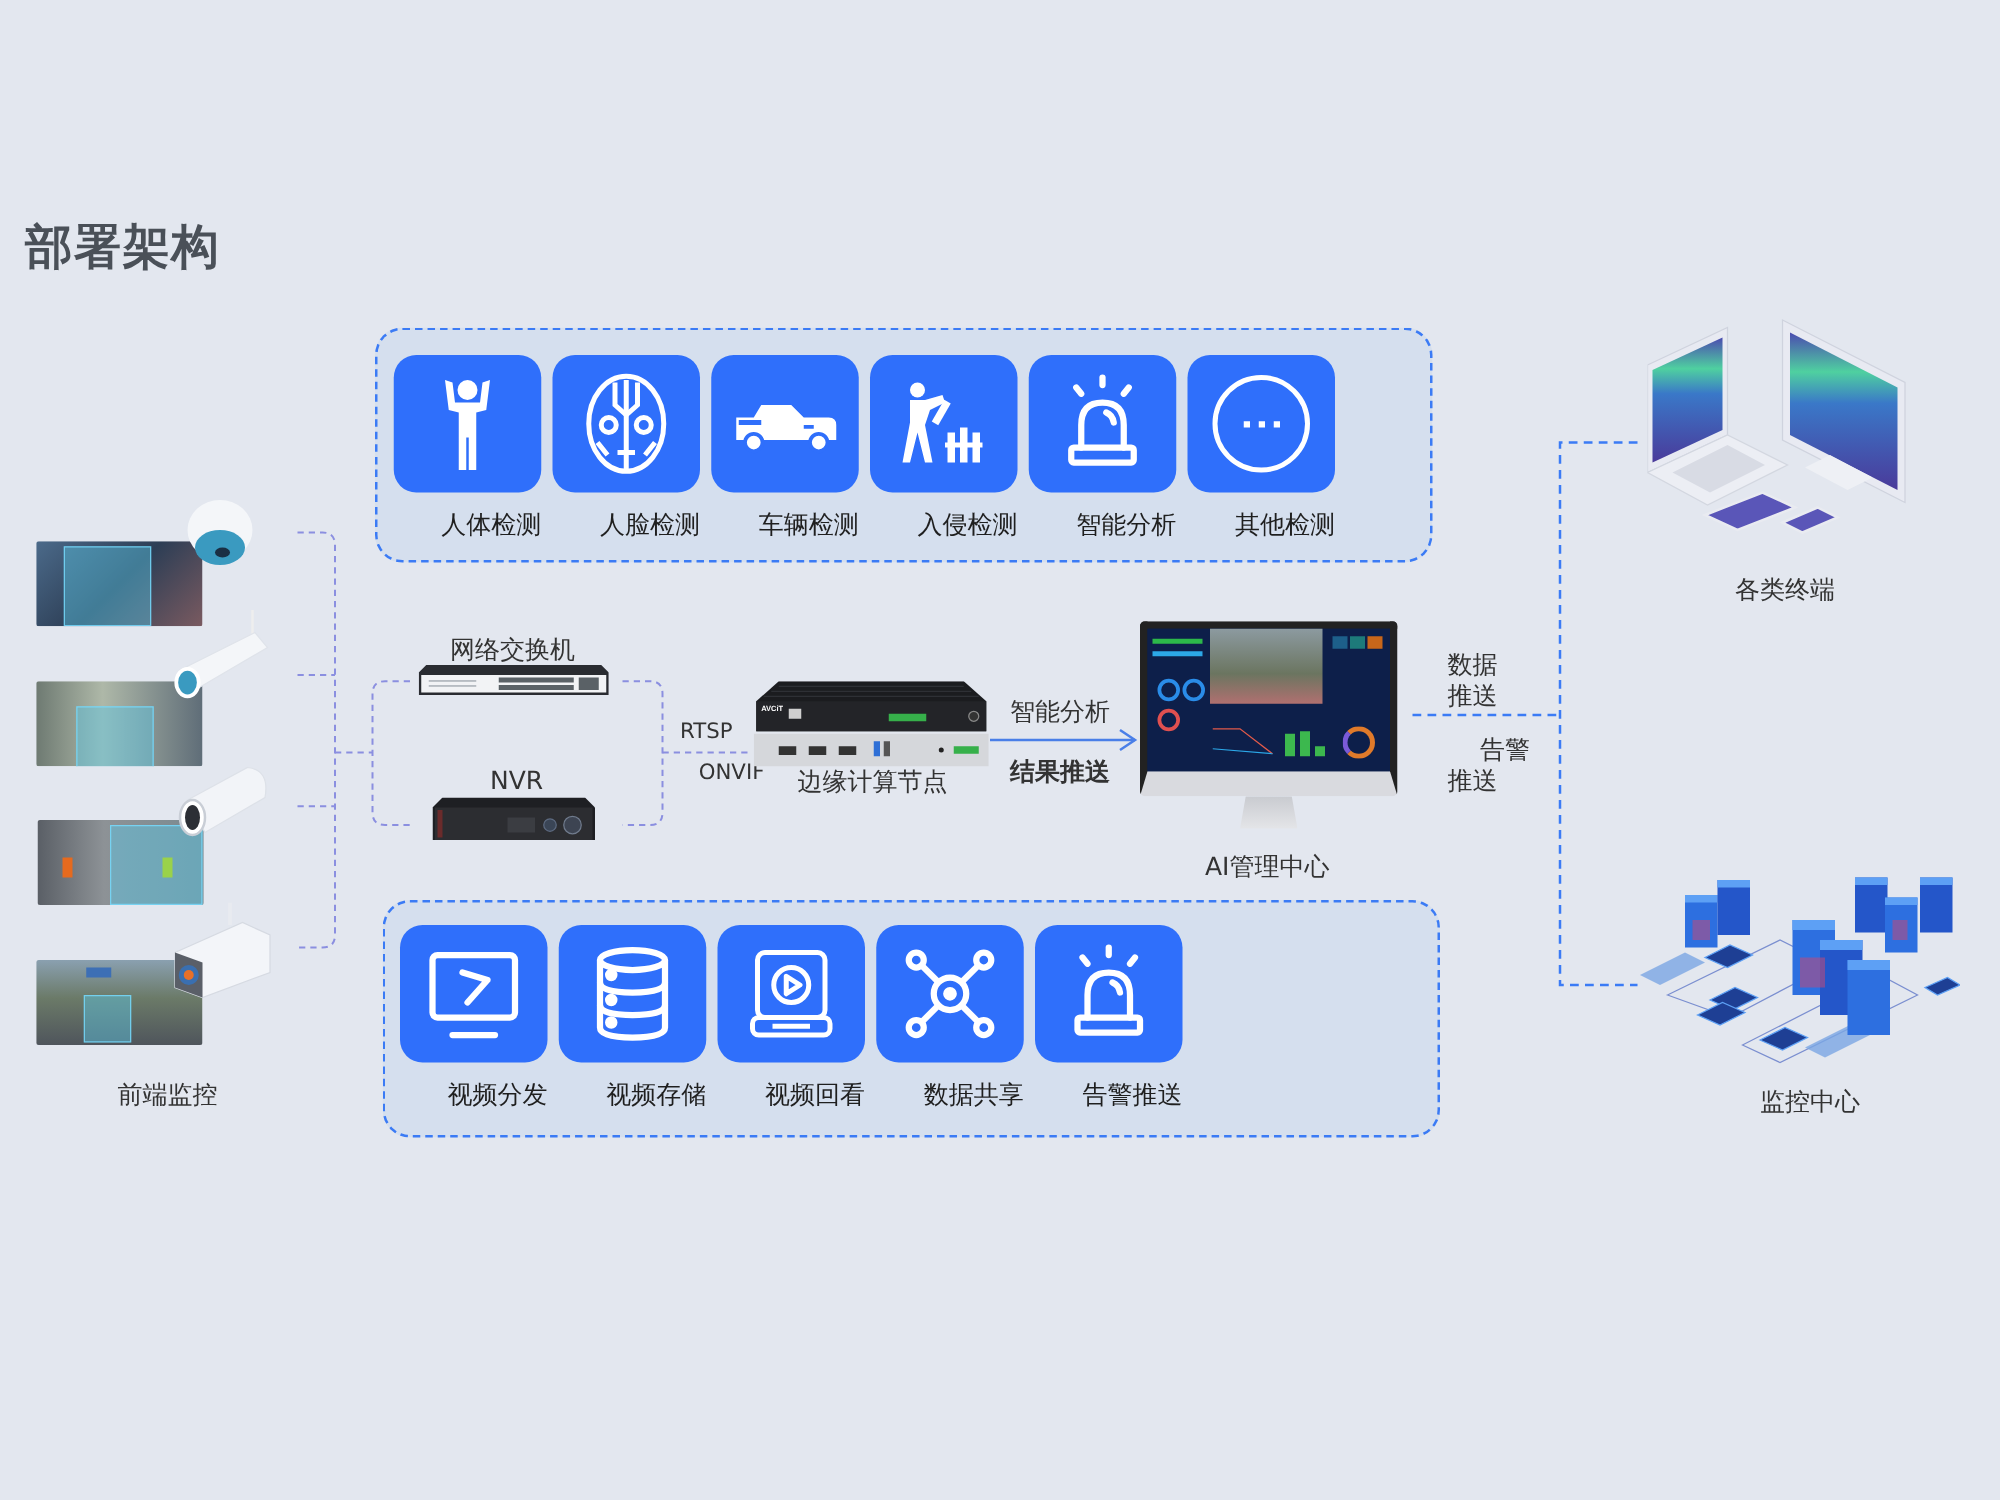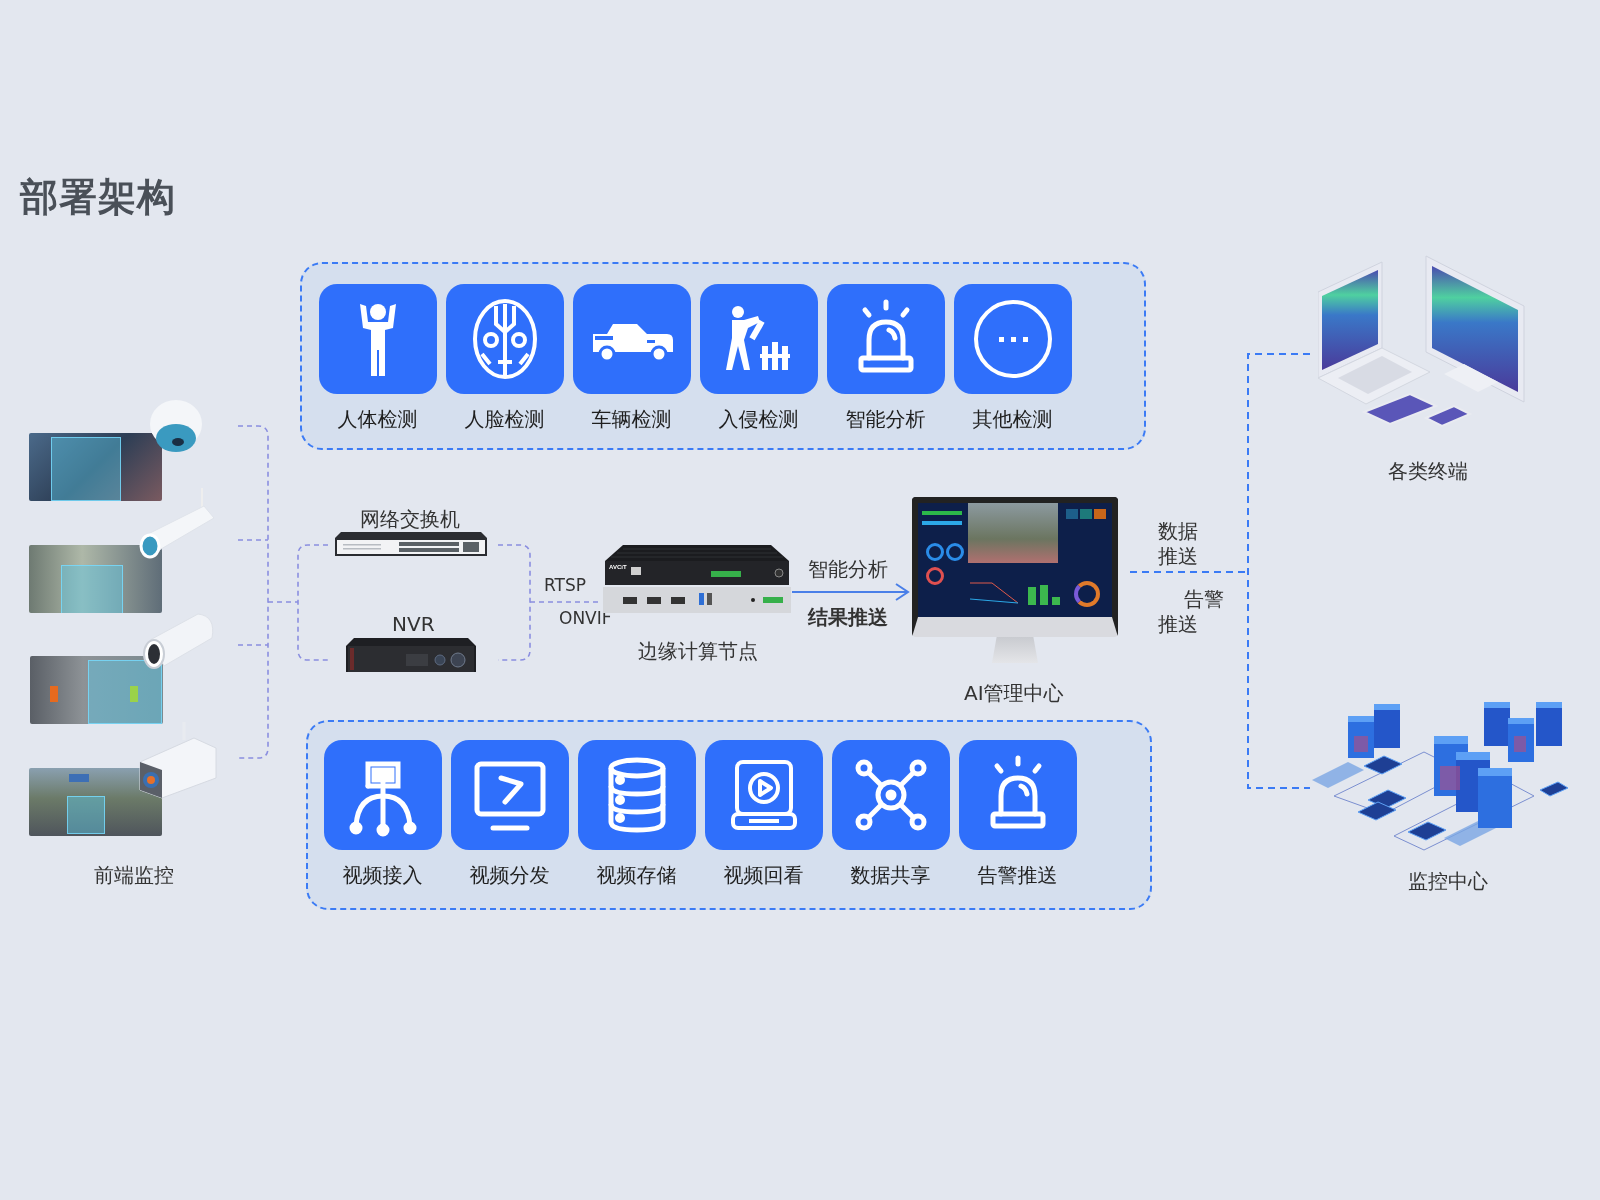--- a/index.html
+++ b/index.html
@@ -8,21 +8,21 @@
     font-family: "DejaVu Sans", "Liberation Sans", sans-serif; color:#222;
   }
   .abs { position:absolute; }
   .page-title { left:20px; top:172px; font-size:38px; font-weight:bold; color:#4a5058; letter-spacing:1px; }
 
   
   .group {
     position:absolute; border:2px dashed #3b7bf5; border-radius:22px; background:#d5dfee;
   }
   .tile-row { position:absolute; display:flex; gap:16px; }
-  .tile { width:111px; display:flex; flex-direction:column; align-items:center; }
+  .tile { width:111px; display:flex; flex-direction:column; align-items:flex-end; }
   .tile-box {
     width:118px; height:110px; border-radius:18px; background:#2f6ffb;
     display:flex; align-items:center; justify-content:center;
   }
   .tile-box svg { width:90px; height:90px; }
   .tile-label { margin-top:12px; font-size:20px; color:#1f1f1f; white-space:nowrap; }
 
   
   svg.lines { position:absolute; left:0; top:0; width:1600px; height:1200px; pointer-events:none; }
 
@@ -139,35 +139,20 @@
         <rect x="43" y="43" width="5" height="5" fill="#fff"></rect>
         <rect x="55" y="43" width="5" height="5" fill="#fff"></rect>
       </svg>
     </div>
     <div class="tile-label">其他检测</div>
   </div>
 </div>
 
 <div class="group" style="left:306px; top:720px; width:842px; height:186px;"></div>
 <div class="tile-row" style="left:327px; top:740px; gap:16px;">
-  <div class="tile">
-    <div class="tile-box">
-      <svg viewBox="0 0 90 90" fill="none" stroke="#fff" stroke-width="5" stroke-linecap="round">
-        <path d="M30 36 V14 H60 V36 H48"></path>
-        <path d="M42 36 H30"></path>
-        <rect x="36" y="20" width="18" height="10" fill="#fff"></rect>
-        <line x1="45" y1="30" x2="45" y2="80"></line>
-        <path d="M18 76 Q20 46 45 46 Q70 46 72 76"></path>
-        <circle cx="18" cy="78" r="4" fill="#fff"></circle>
-        <circle cx="45" cy="80" r="4" fill="#fff"></circle>
-        <circle cx="72" cy="78" r="4" fill="#fff"></circle>
-      </svg>
-    </div>
-    <div class="tile-label">视频接入</div>
-  </div>
   <div class="tile">
     <div class="tile-box">
       <svg viewBox="0 0 90 90" fill="none" stroke="#fff" stroke-width="5" stroke-linecap="round" stroke-linejoin="round">
         <rect x="12" y="14" width="66" height="50" rx="4"></rect>
         <line x1="28" y1="78" x2="62" y2="78"></line>
         <path d="M36 28 L56 34 L40 52"></path>
       </svg>
     </div>
     <div class="tile-label">视频分发</div>
   </div>
@@ -319,21 +304,21 @@
   <circle cx="176" cy="28" r="4" fill="#333" stroke="#888"></circle>
   <rect x="0" y="42" width="188" height="26" fill="#d5d7db"></rect>
   <rect x="20" y="52" width="14" height="7" fill="#333"></rect>
   <rect x="44" y="52" width="14" height="7" fill="#333"></rect>
   <rect x="68" y="52" width="14" height="7" fill="#333"></rect>
   <rect x="96" y="48" width="5" height="12" fill="#2e6fd6"></rect>
   <rect x="104" y="48" width="5" height="12" fill="#555"></rect>
   <rect x="160" y="52" width="20" height="6" fill="#36b04a"></rect>
   <circle cx="150" cy="55" r="2" fill="#222"></circle>
 </svg>
-<div class="label" style="left:638px; top:638px;">边缘计算节点</div>
+<div class="label" style="left:638px; top:612px;">边缘计算节点</div>
 <div class="label" style="left:808px; top:556px;">智能分析</div>
 <div class="label" style="left:808px; top:604px;font-weight:bold;">结果推送</div>
 
 <div class="monitor">
   <div style="position:absolute; left:50px; top:0; width:90px; height:60px; background:linear-gradient(180deg,#8c9aa0,#6b7560 60%,#b07070);"></div>
   <div style="position:absolute; left:4px; top:8px; width:40px; height:4px; background:#2cb84a;"></div>
   <div style="position:absolute; left:4px; top:18px; width:40px; height:4px; background:#2ca8e8;"></div>
   <div style="position:absolute; left:8px; top:40px; width:12px; height:12px; border:3px solid #2a8ce8; border-radius:50%;"></div>
   <div style="position:absolute; left:28px; top:40px; width:12px; height:12px; border:3px solid #2a8ce8; border-radius:50%;"></div>
   <div style="position:absolute; left:8px; top:64px; width:12px; height:12px; border:3px solid #e05050; border-radius:50%;"></div>

